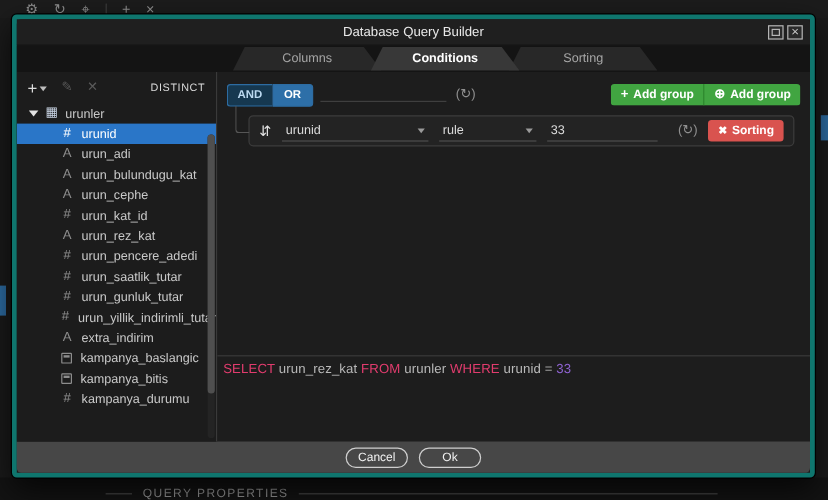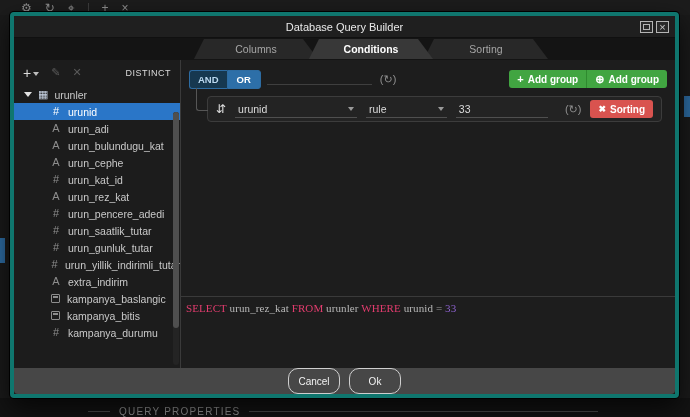--- a/index.html
+++ b/index.html
@@ -106,29 +106,29 @@
   .field-select { width:130px; }
   .op-select { width:86px; }
   .value-input { width:98px; height:18px; border-bottom:1px solid #4f4f4f; color:#dcdcdc;
                  font-size:10.5px; display:flex; align-items:center; padding:0 3px; }
   .delete-btn { margin-left:auto; background:#d9534f; color:#fff; font-size:10px; font-weight:bold;
                 border-radius:3px; padding:3.5px 8px; display:flex; align-items:center; gap:4px; }
   .delete-x { font-size:9px; line-height:1; }
 
   
   .sql-panel { height:72px; border-top:1px solid #3a3a3a; padding:5px 5px; font-size:11px;
-               letter-spacing:.1px; white-space:nowrap; overflow:hidden;font-family:Liberation Serif, serif; }
+               letter-spacing:.1px; white-space:nowrap; overflow:hidden; }
   .tok-keyword { color:#e23c6e; }
   .tok-identifier { color:#b9b9b9; }
   .tok-operator { color:#9d9d9d; }
   .tok-number { color:#8f63d2; }
 
   
   .footer { height:26px; background:#474747; border-radius:0 0 4px 4px; display:flex;
-            justify-content:center; gap:9px; }
+            align-items:center; justify-content:center; gap:9px; }
   .pill-btn { border:1px solid #cfcfcf; border-radius:10px; background:transparent; color:#f2f2f2;
               font-size:10px; padding:2px 0; width:52px; text-align:center;
               font-family:"Liberation Sans", sans-serif; }
 </style>
 </head>
 <body>
 
 <div class="bg-topstrip"></div>
 <div class="bg-toolbar">
   <span>⚙</span>

